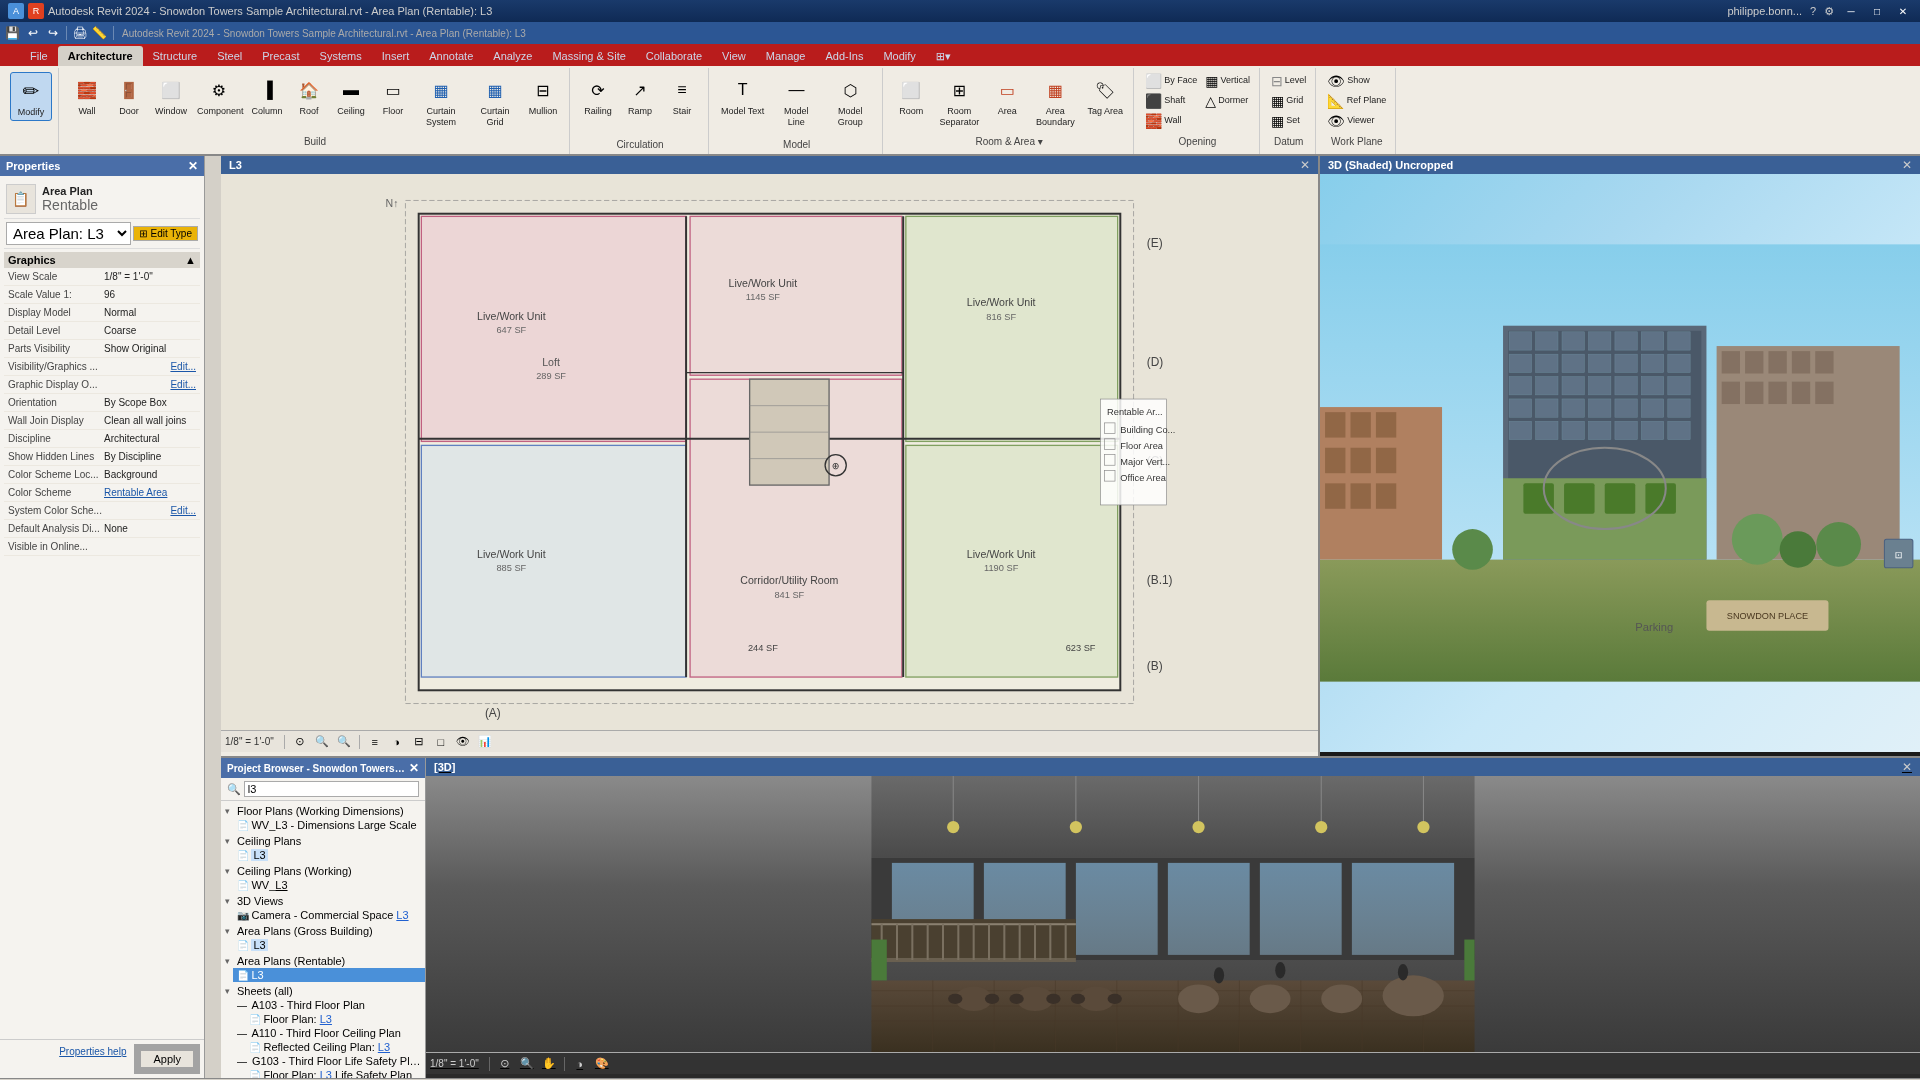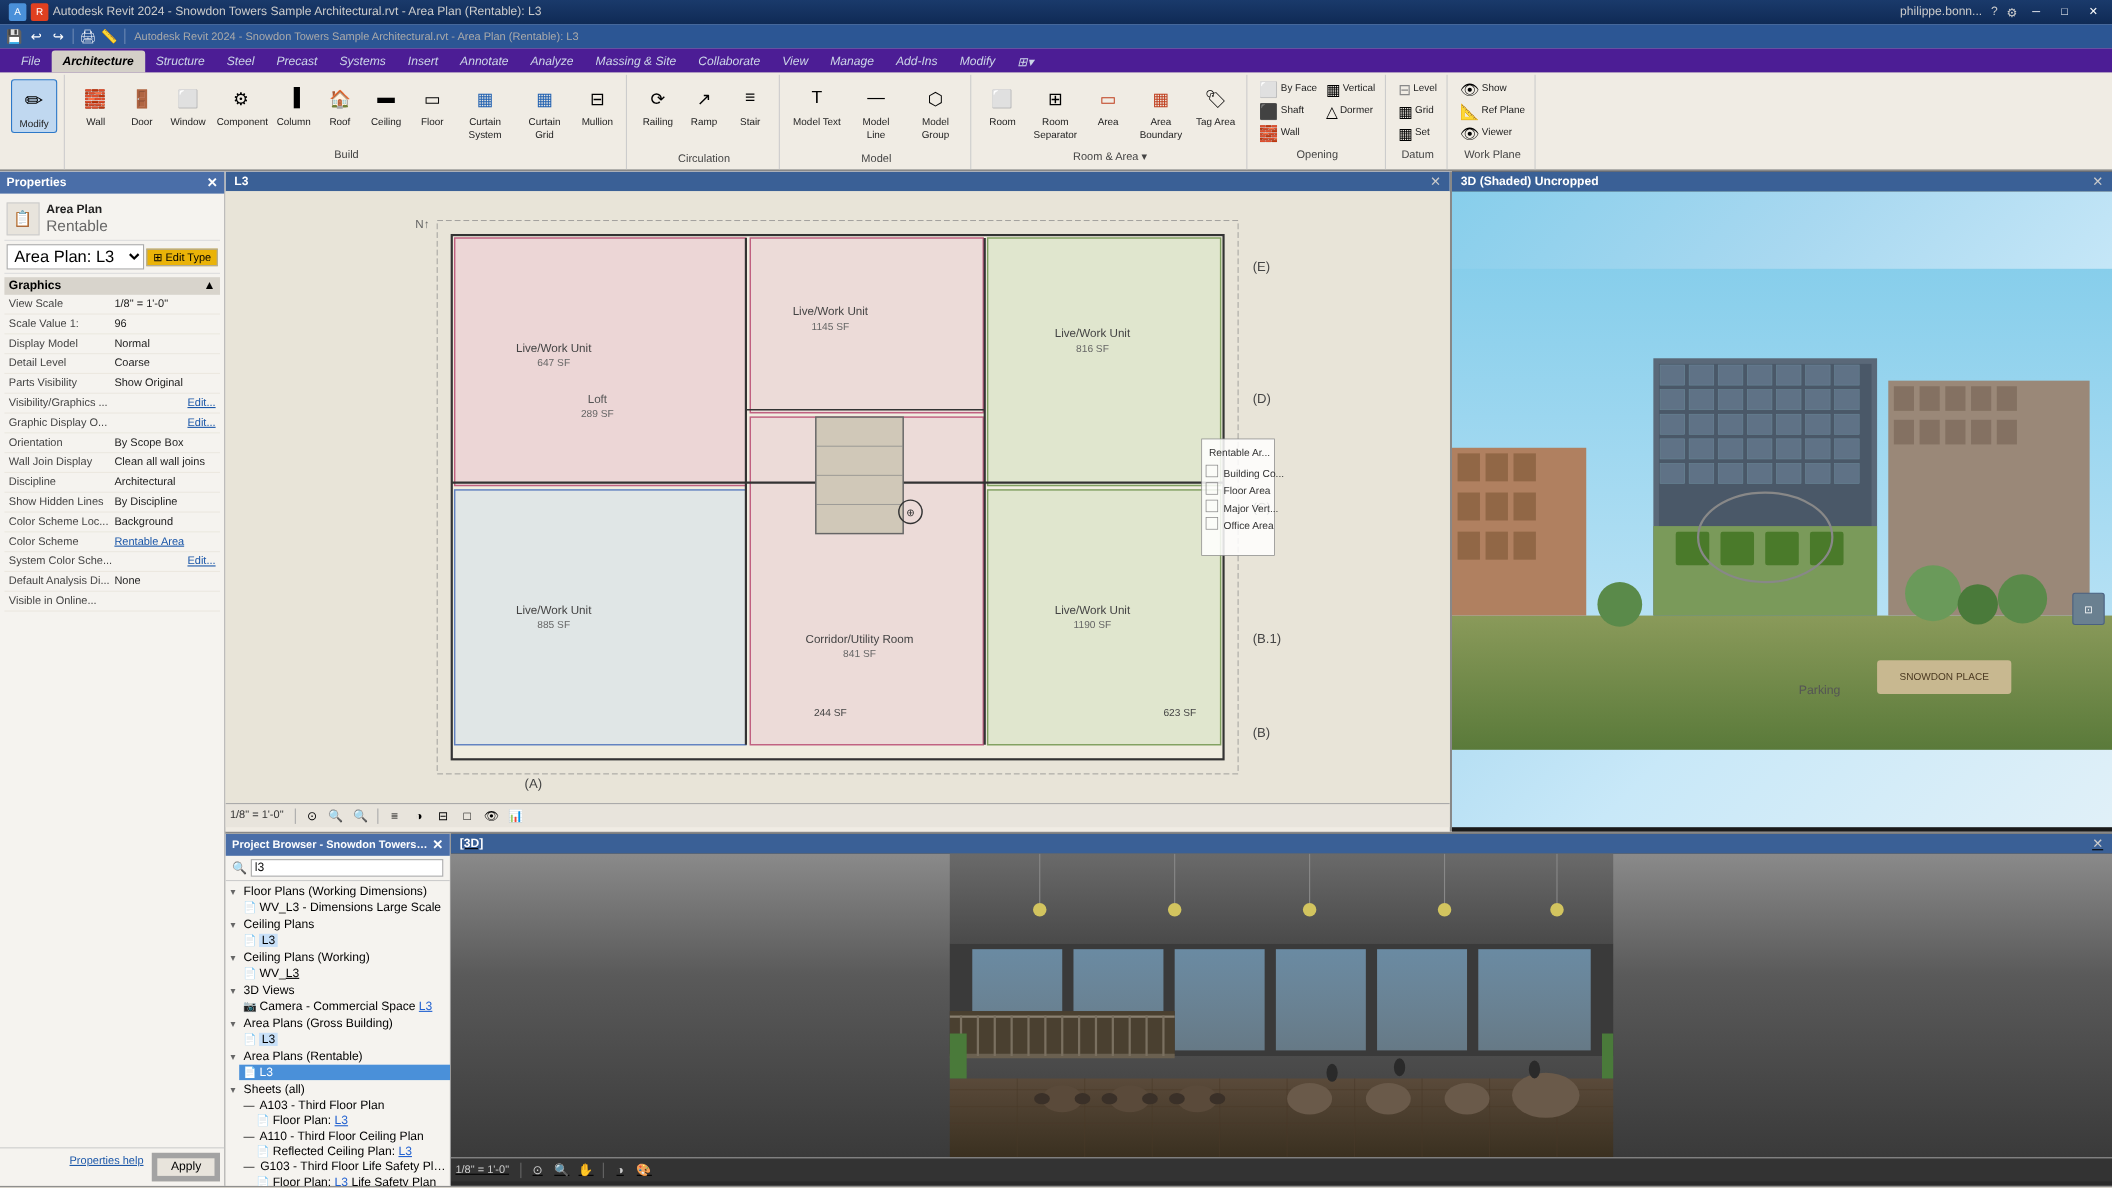--- a/index.html
+++ b/index.html
@@ -17,25 +17,24 @@
       font-size: 11px;
     }
     #title-bar-left { display: flex; align-items: center; gap: 4px; }
     .title-icon { width: 16px; height: 16px; background: #4a90d9; border-radius: 2px; display: inline-flex; align-items: center; justify-content: center; color: white; font-size: 9px; cursor: pointer; }
     #title-bar-right { display: flex; align-items: center; gap: 8px; }
     .win-btn { width: 18px; height: 14px; border: none; cursor: pointer; font-size: 10px; display: flex; align-items: center; justify-content: center; color: white; background: transparent; }
 
     
     #ribbon-tabs {
       height: 22px;
-      background: #4c1d95;
+      background: #b91c1c;
       display: flex;
       align-items: flex-end;
-      padding-left: 9px;
-      font-style: italic;
+      padding-left: 20px;
     }
     .ribbon-tab {
       padding: 3px 10px;
       font-size: 11px;
       color: #ccd6e8;
       cursor: pointer;
       border-radius: 3px 3px 0 0;
       height: 20px;
       display: flex;
       align-items: center;
@@ -114,20 +113,21 @@
     .ribbon-btn-small .btn-icon-sm { font-size: 14px; }
     .ribbon-btn-small .btn-label-sm { font-size: 9px; color: #222; text-align: center; line-height: 1.1; max-width: 40px; }
 
     
     .ribbon-btn.active-btn { background: #c0d8f0; border: 1px solid #2c78c8; }
 
     
     #main-content {
       display: flex;
       height: calc(1080px - 22px - 22px - 90px - 24px);
+      gap: 16px;
     }
 
     
     #properties-panel {
       width: 205px;
       background: #f5f3ef;
       border-right: 1px solid #999;
       display: flex;
       flex-direction: column;
       overflow: hidden;
@@ -753,21 +753,21 @@
         <span class="prop-label">Default Analysis Di...</span>
         <span class="prop-value">None</span>
       </div>
       <div class="prop-row">
         <span class="prop-label">Visible in Online...</span>
         <span class="prop-value"></span>
       </div>
     </div>
     <div id="prop-apply-row">
       <span class="prop-link">Properties help</span>
-      <button style="padding:2px 12px; background:#e8e4dc; border:5px solid #a3a3a3; cursor:pointer; font-size:11px;">Apply</button>
+      <button style="padding:2px 12px; background:#e8e4dc; border:7px solid #a3a3a3; cursor:pointer; font-size:11px;">Apply</button>
     </div>
   </div>
 
   <div id="views-area">
 
     <div id="top-views" style="height: 460px; flex-shrink:0;">
 
       <div id="view-l3">
         <div class="view-header">
           <div class="view-header-left">

